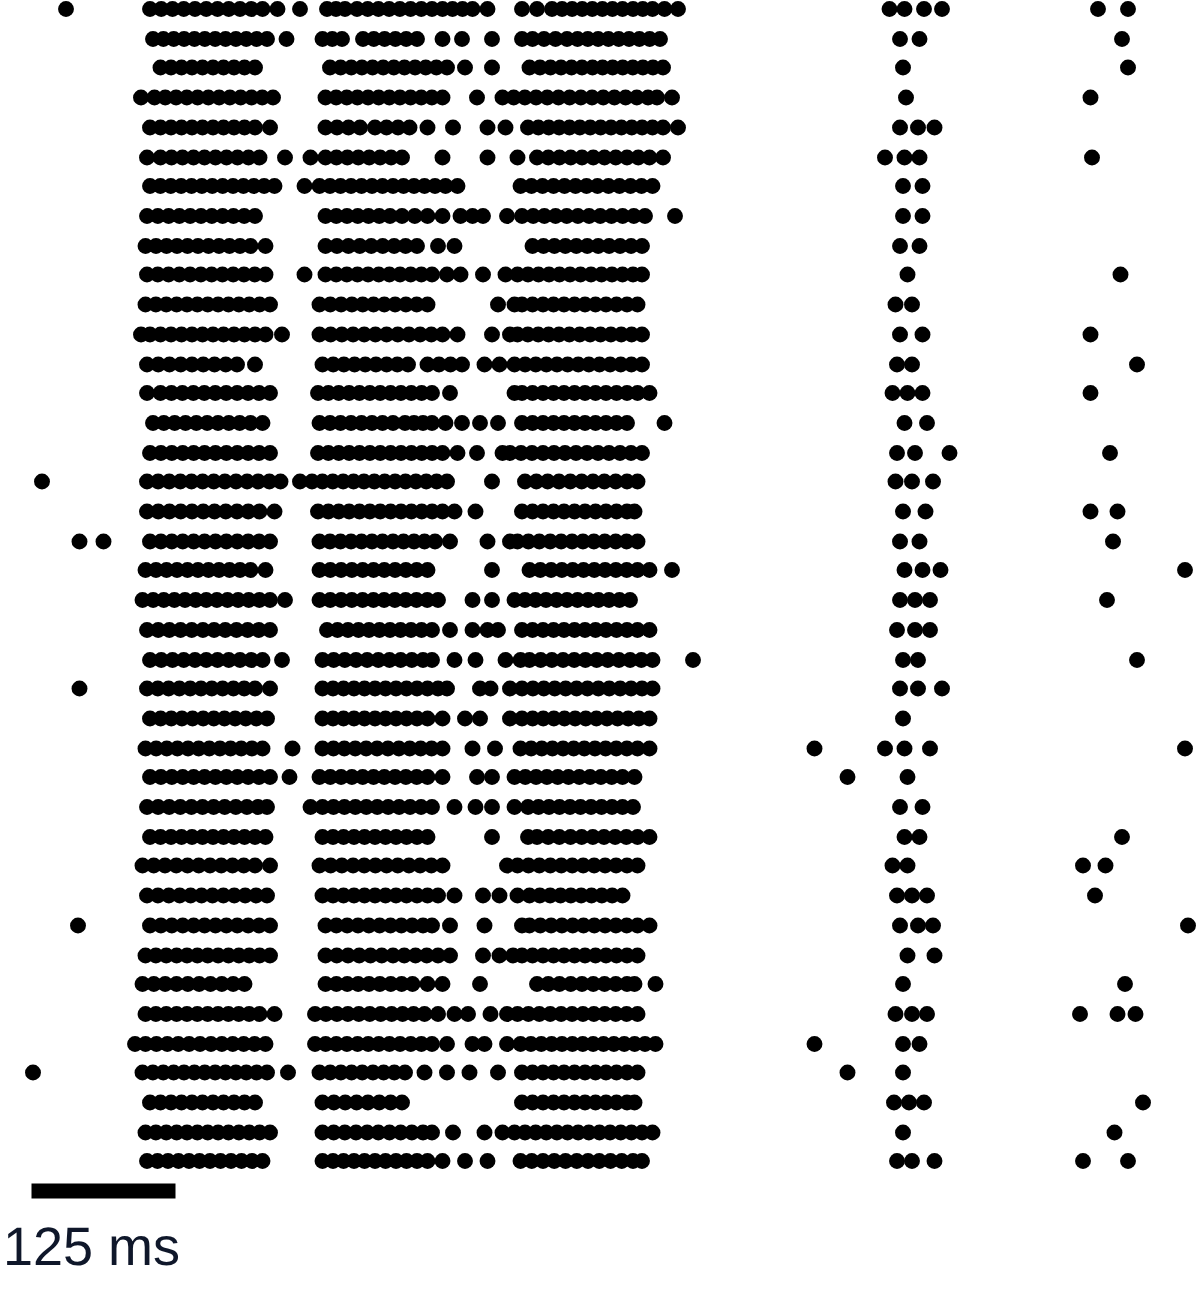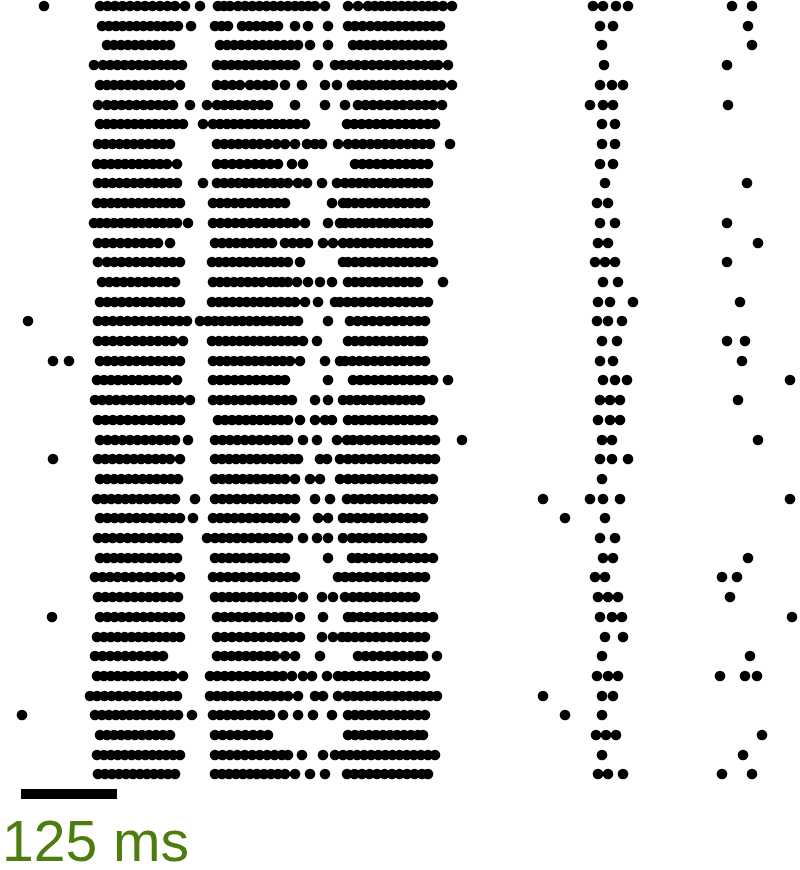--- a/index.html
+++ b/index.html
@@ -1,21 +1,21 @@
 <!DOCTYPE html>
 <html><head>
 <meta charset="utf-8">
 <style>
   html,body{margin:0;padding:0;background:#fff;}
   #figure{position:relative;width:800px;height:870px;background:#fff;overflow:hidden;
           font-family:"Liberation Sans", sans-serif;}
   #raster{position:absolute;left:0;top:0;}
   #scalebar{position:absolute;background:#000;}
-  #scalebar-label{position:absolute;left:2px;top:813px;font-size:57px;line-height:1;
-                  color:#4d7c0f;letter-spacing:0px;}
+  #scalebar-label{position:absolute;left:2px;top:813px;font-size:36px;line-height:1;
+                  color:#0f172a;letter-spacing:0px;}
 </style>
 </head>
 <body>
 
 <div id="figure">
   <svg id="raster" width="800" height="870" viewBox="0 0 800 870">
       <circle cx="44" cy="6" r="5.3" fill="#000000"></circle>
       <circle cx="185" cy="6" r="5.3" fill="#000000"></circle>
       <circle cx="200" cy="6" r="5.3" fill="#000000"></circle>
       <circle cx="325" cy="6" r="5.3" fill="#000000"></circle>

